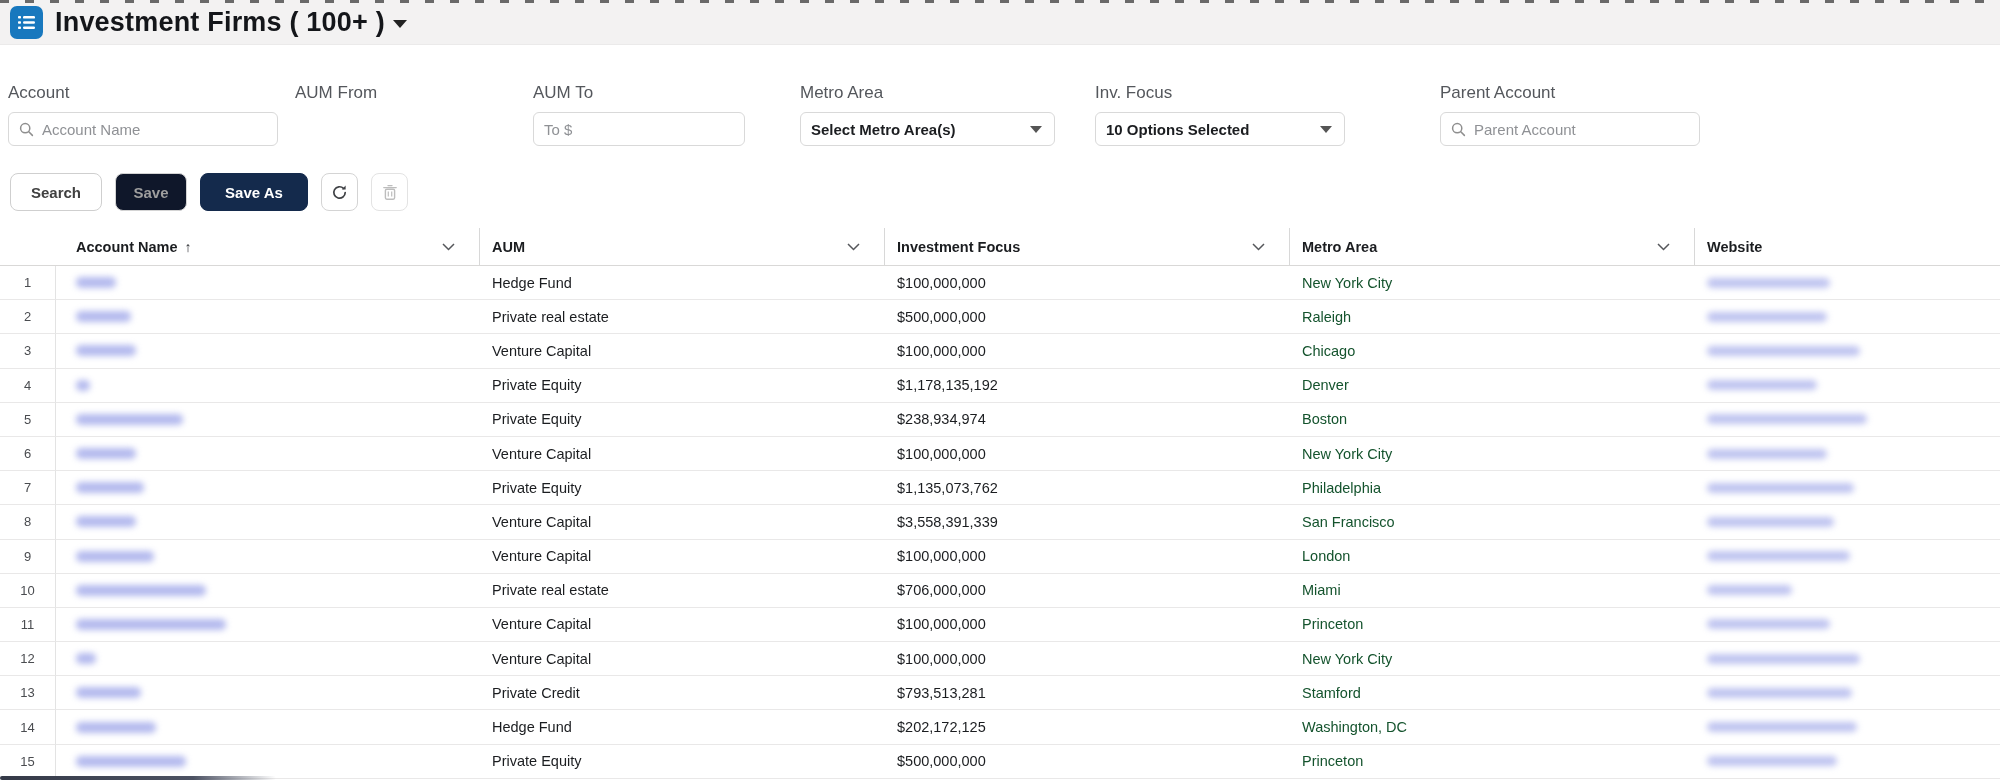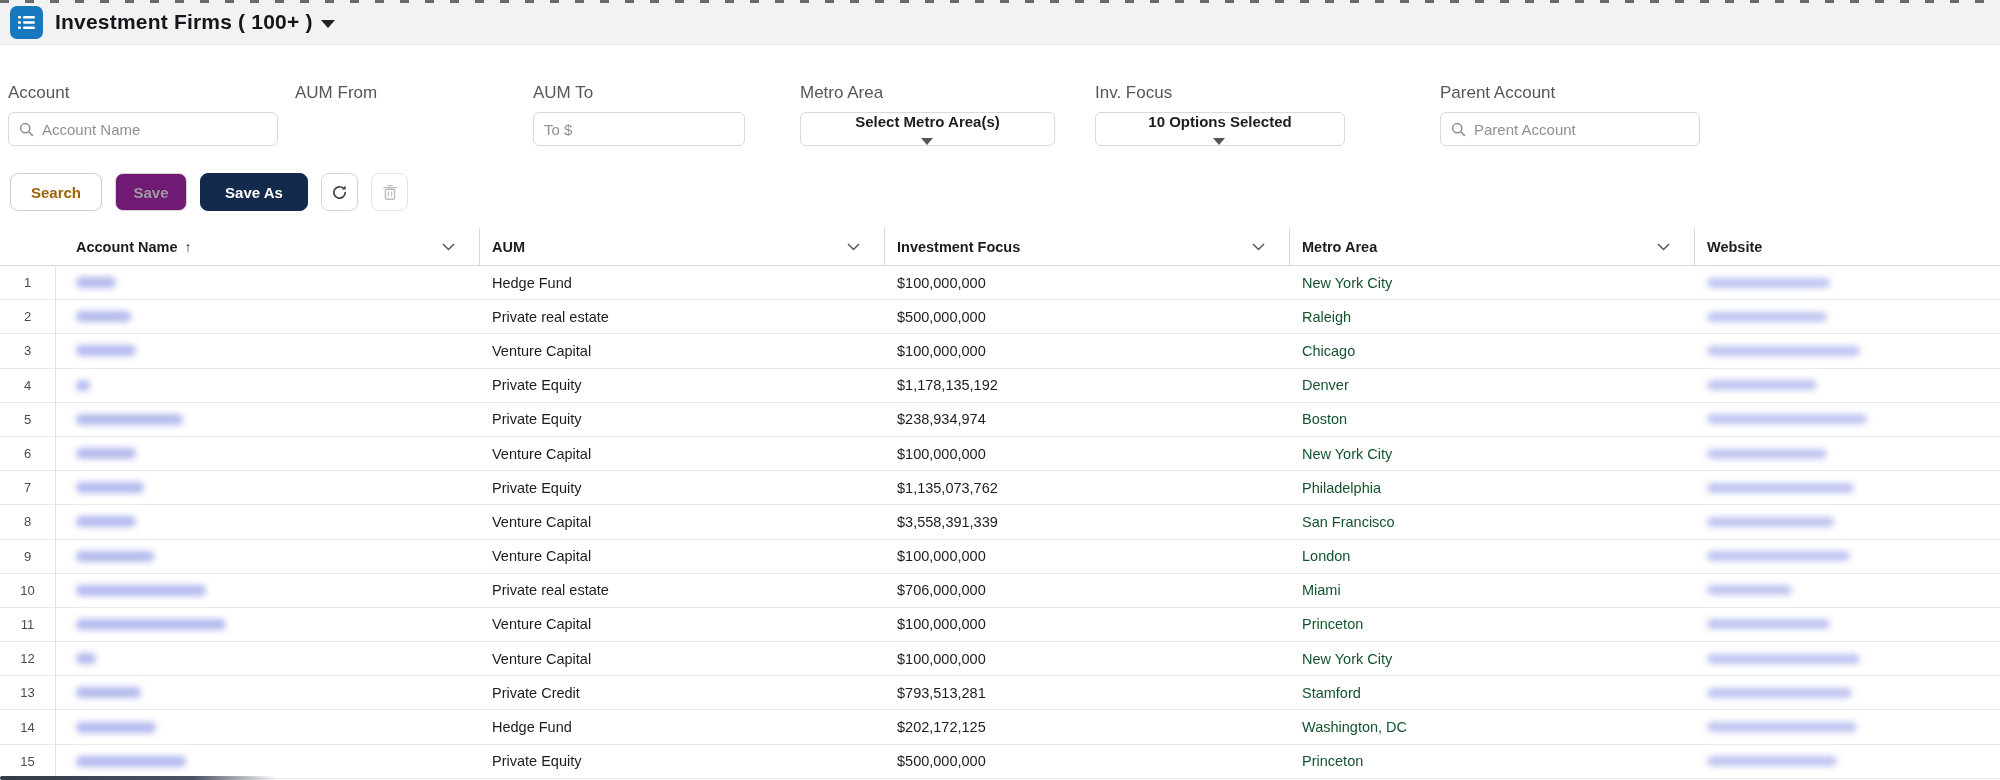--- a/index.html
+++ b/index.html
@@ -15,58 +15,58 @@
     border-bottom:1px solid #ebeaea;
   }
   .top-dashes {
     position:absolute; top:0; left:0; right:0; height:3px; opacity:.75;
     background:repeating-linear-gradient(90deg,#3c3c3c 0 9px,transparent 9px 25px);
   }
   .list-icon {
     width:33px; height:33px; border-radius:7px; background:#1878be;
     display:flex; align-items:center; justify-content:center; flex:0 0 auto;
   }
-  .page-title { font-size:21px; font-weight:700; color:#14161a; letter-spacing:.2px; }
+  .page-title { font-size:27px; font-weight:700; color:#14161a; letter-spacing:.2px; }
   .title-caret {
     width:0; height:0; margin-left:8px; margin-top:3px;
     border-left:7px solid transparent; border-right:7px solid transparent; border-top:8px solid #222;
   }
   
   .filters-section { position:relative; height:128px; background:#fff; }
   .filter-group { position:absolute; top:38px; }
   .filter-label { display:block; font-size:17px; color:#54575c; margin-bottom:9px; }
   .filter-box {
     height:34px; width:100%; border:1px solid #d9d9d9; border-radius:6px; background:#fff;
     display:flex; align-items:center; padding:0 10px; gap:8px; font-size:15px; color:#1b1d20;
   }
   .filter-box input {
     border:none; outline:none; flex:1; font-size:15px; font-family:inherit; color:#1b1d20;
     background:transparent; min-width:0;
   }
   .filter-box input::placeholder { color:#8f9195; opacity:1; }
-  .select-box { justify-content:space-between; cursor:pointer;flex-direction:column; }
+  .select-box { justify-content:space-between; cursor:pointer; }
   .select-value { font-weight:600; color:#1b1d20; }
   .select-caret {
     width:0; height:0; border-left:6px solid transparent; border-right:6px solid transparent;
     border-top:7px solid #555; margin-right:2px;
   }
   .f-account { left:8px;   width:270px; }
   .f-aumfrom { left:295px; width:210px; }
   .f-aumto   { left:533px; width:212px; }
   .f-metro   { left:800px; width:255px; }
   .f-focus   { left:1095px;width:250px; }
   .f-parent  { left:1440px;width:260px; }
   
   .toolbar { display:flex; align-items:center; gap:13px; padding-left:10px; height:38px; }
   .btn {
     height:38px; border-radius:8px; font-family:inherit; font-size:15px; font-weight:600;
     display:flex; align-items:center; justify-content:center; cursor:pointer;
   }
-  .btn-search { width:92px; background:#fff; border:1px solid #cfcfcf; color:#a16207; }
-  .btn-save   { width:72px; background:#701a75; border:1px solid #d4d4d4; color:#9e9e9e; cursor:default; }
+  .btn-search { width:92px; background:#fff; border:1px solid #cfcfcf; color:#404040; }
+  .btn-save   { width:72px; background:#0f172a; border:1px solid #d4d4d4; color:#9e9e9e; cursor:default; }
   .btn-saveas { width:108px; background:#142a4c; border:1px solid #142a4c; color:#fff; }
   .btn-icon   { width:37px; background:#fff; border:1px solid #d4d4d4; }
   .btn-icon.disabled { border-color:#e3e3e3; cursor:default; }
   
   .table { margin-top:17px; }
   .thead, .tr { display:grid; grid-template-columns:56px 424px 405px 405px 405px 305px; }
   .thead { height:38px; border-bottom:1px solid #d9d8d7; }
   .th {
     display:flex; align-items:center; justify-content:space-between;
     font-size:14.5px; font-weight:700; color:#1b1d20; padding:0 24px 0 12px;

